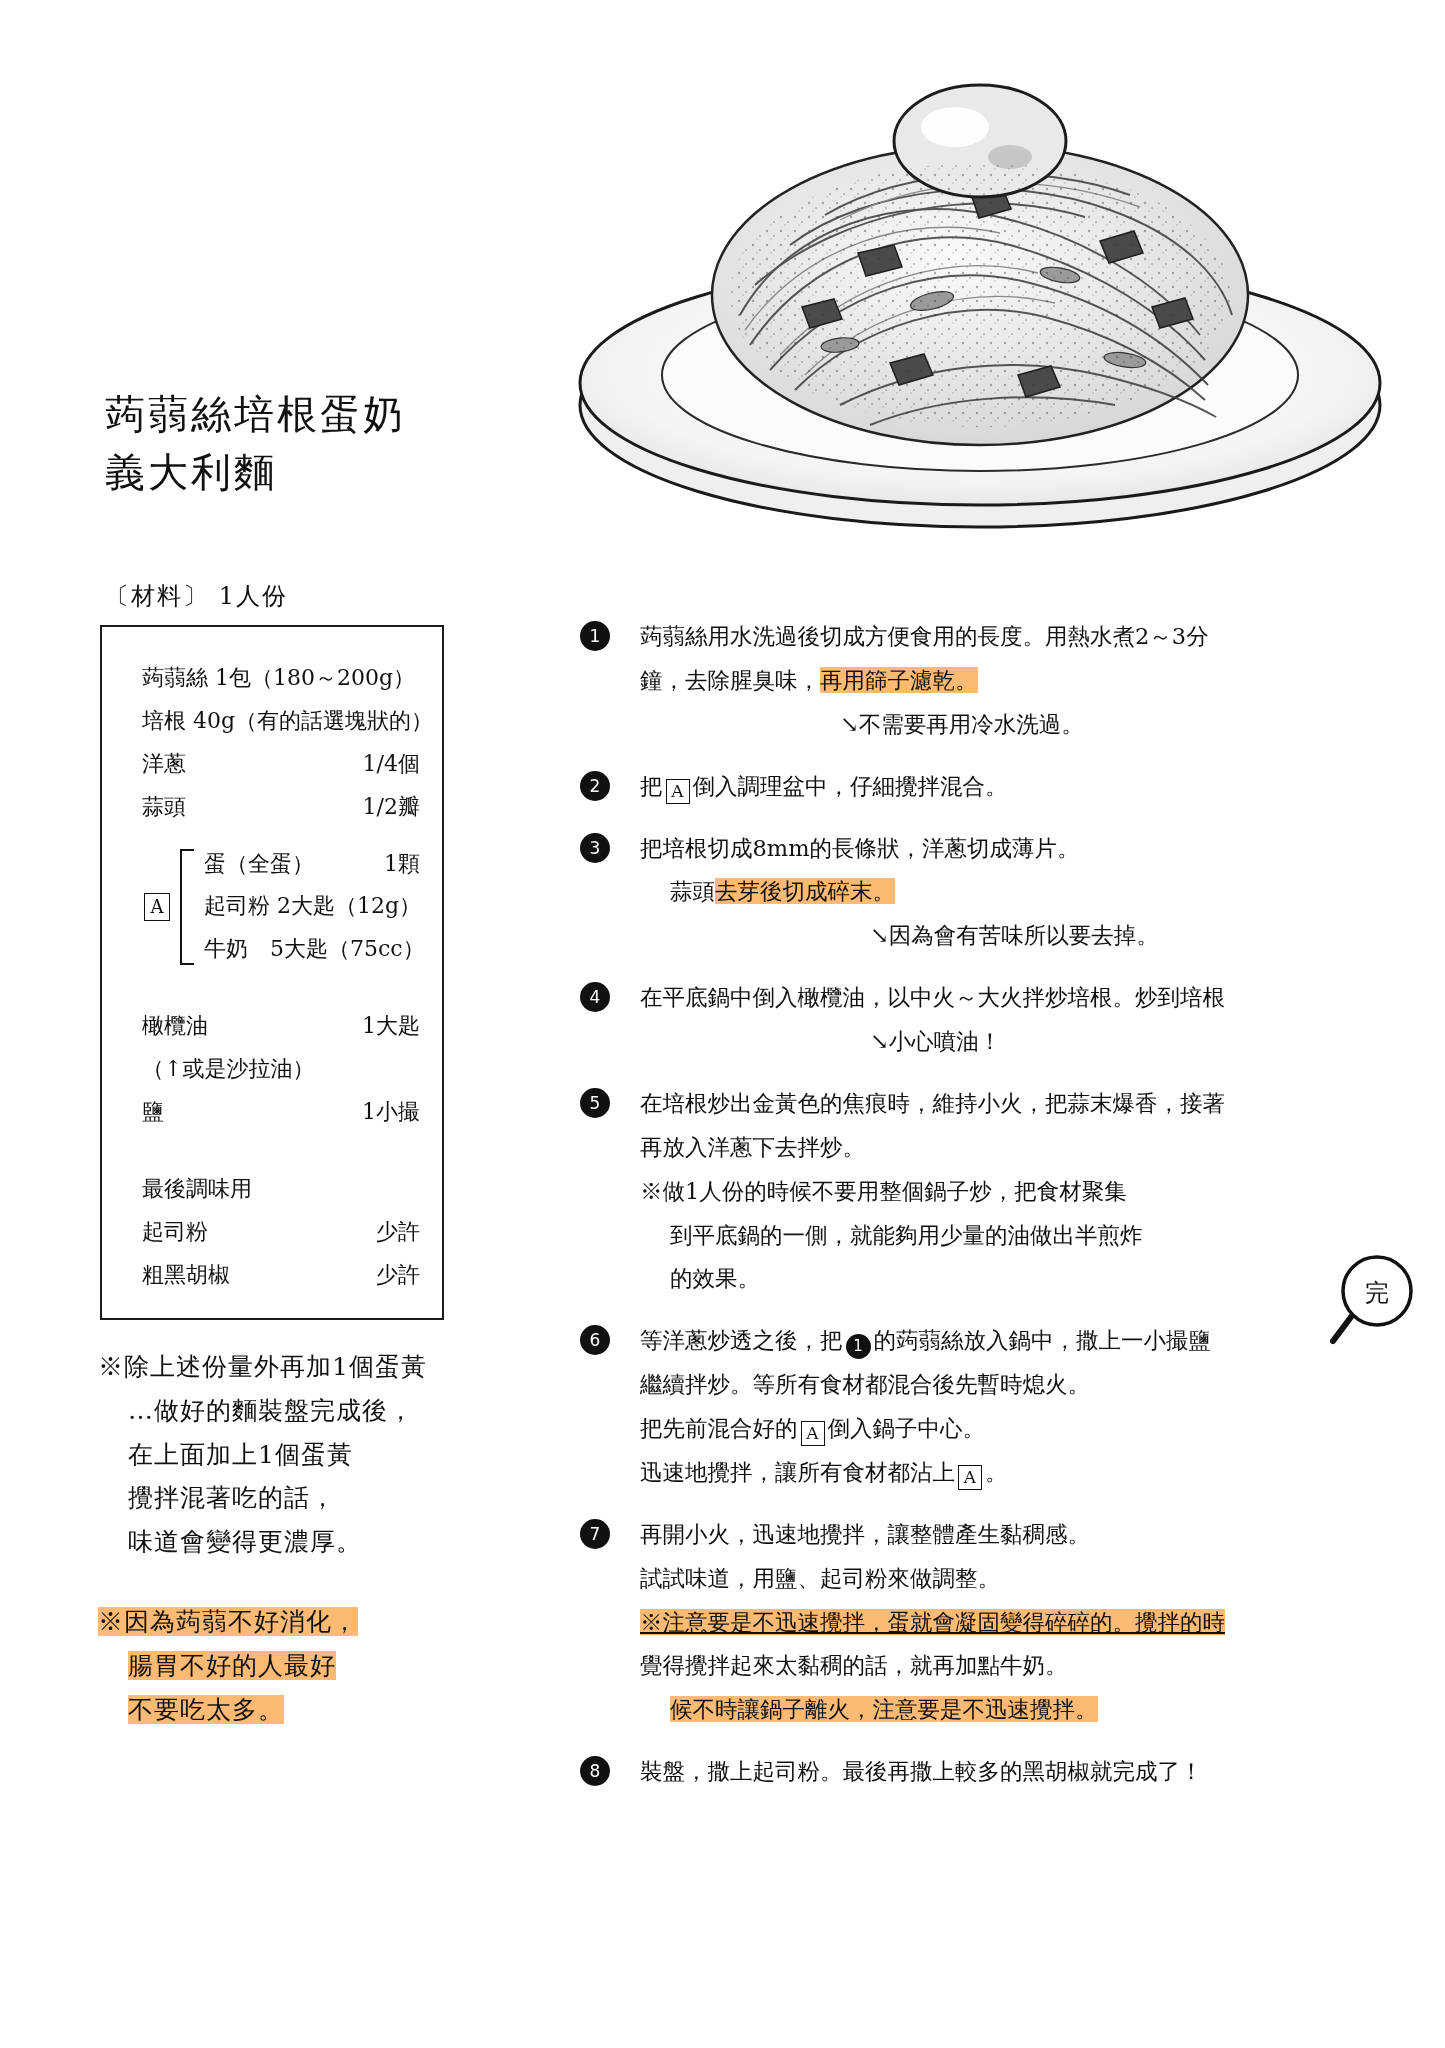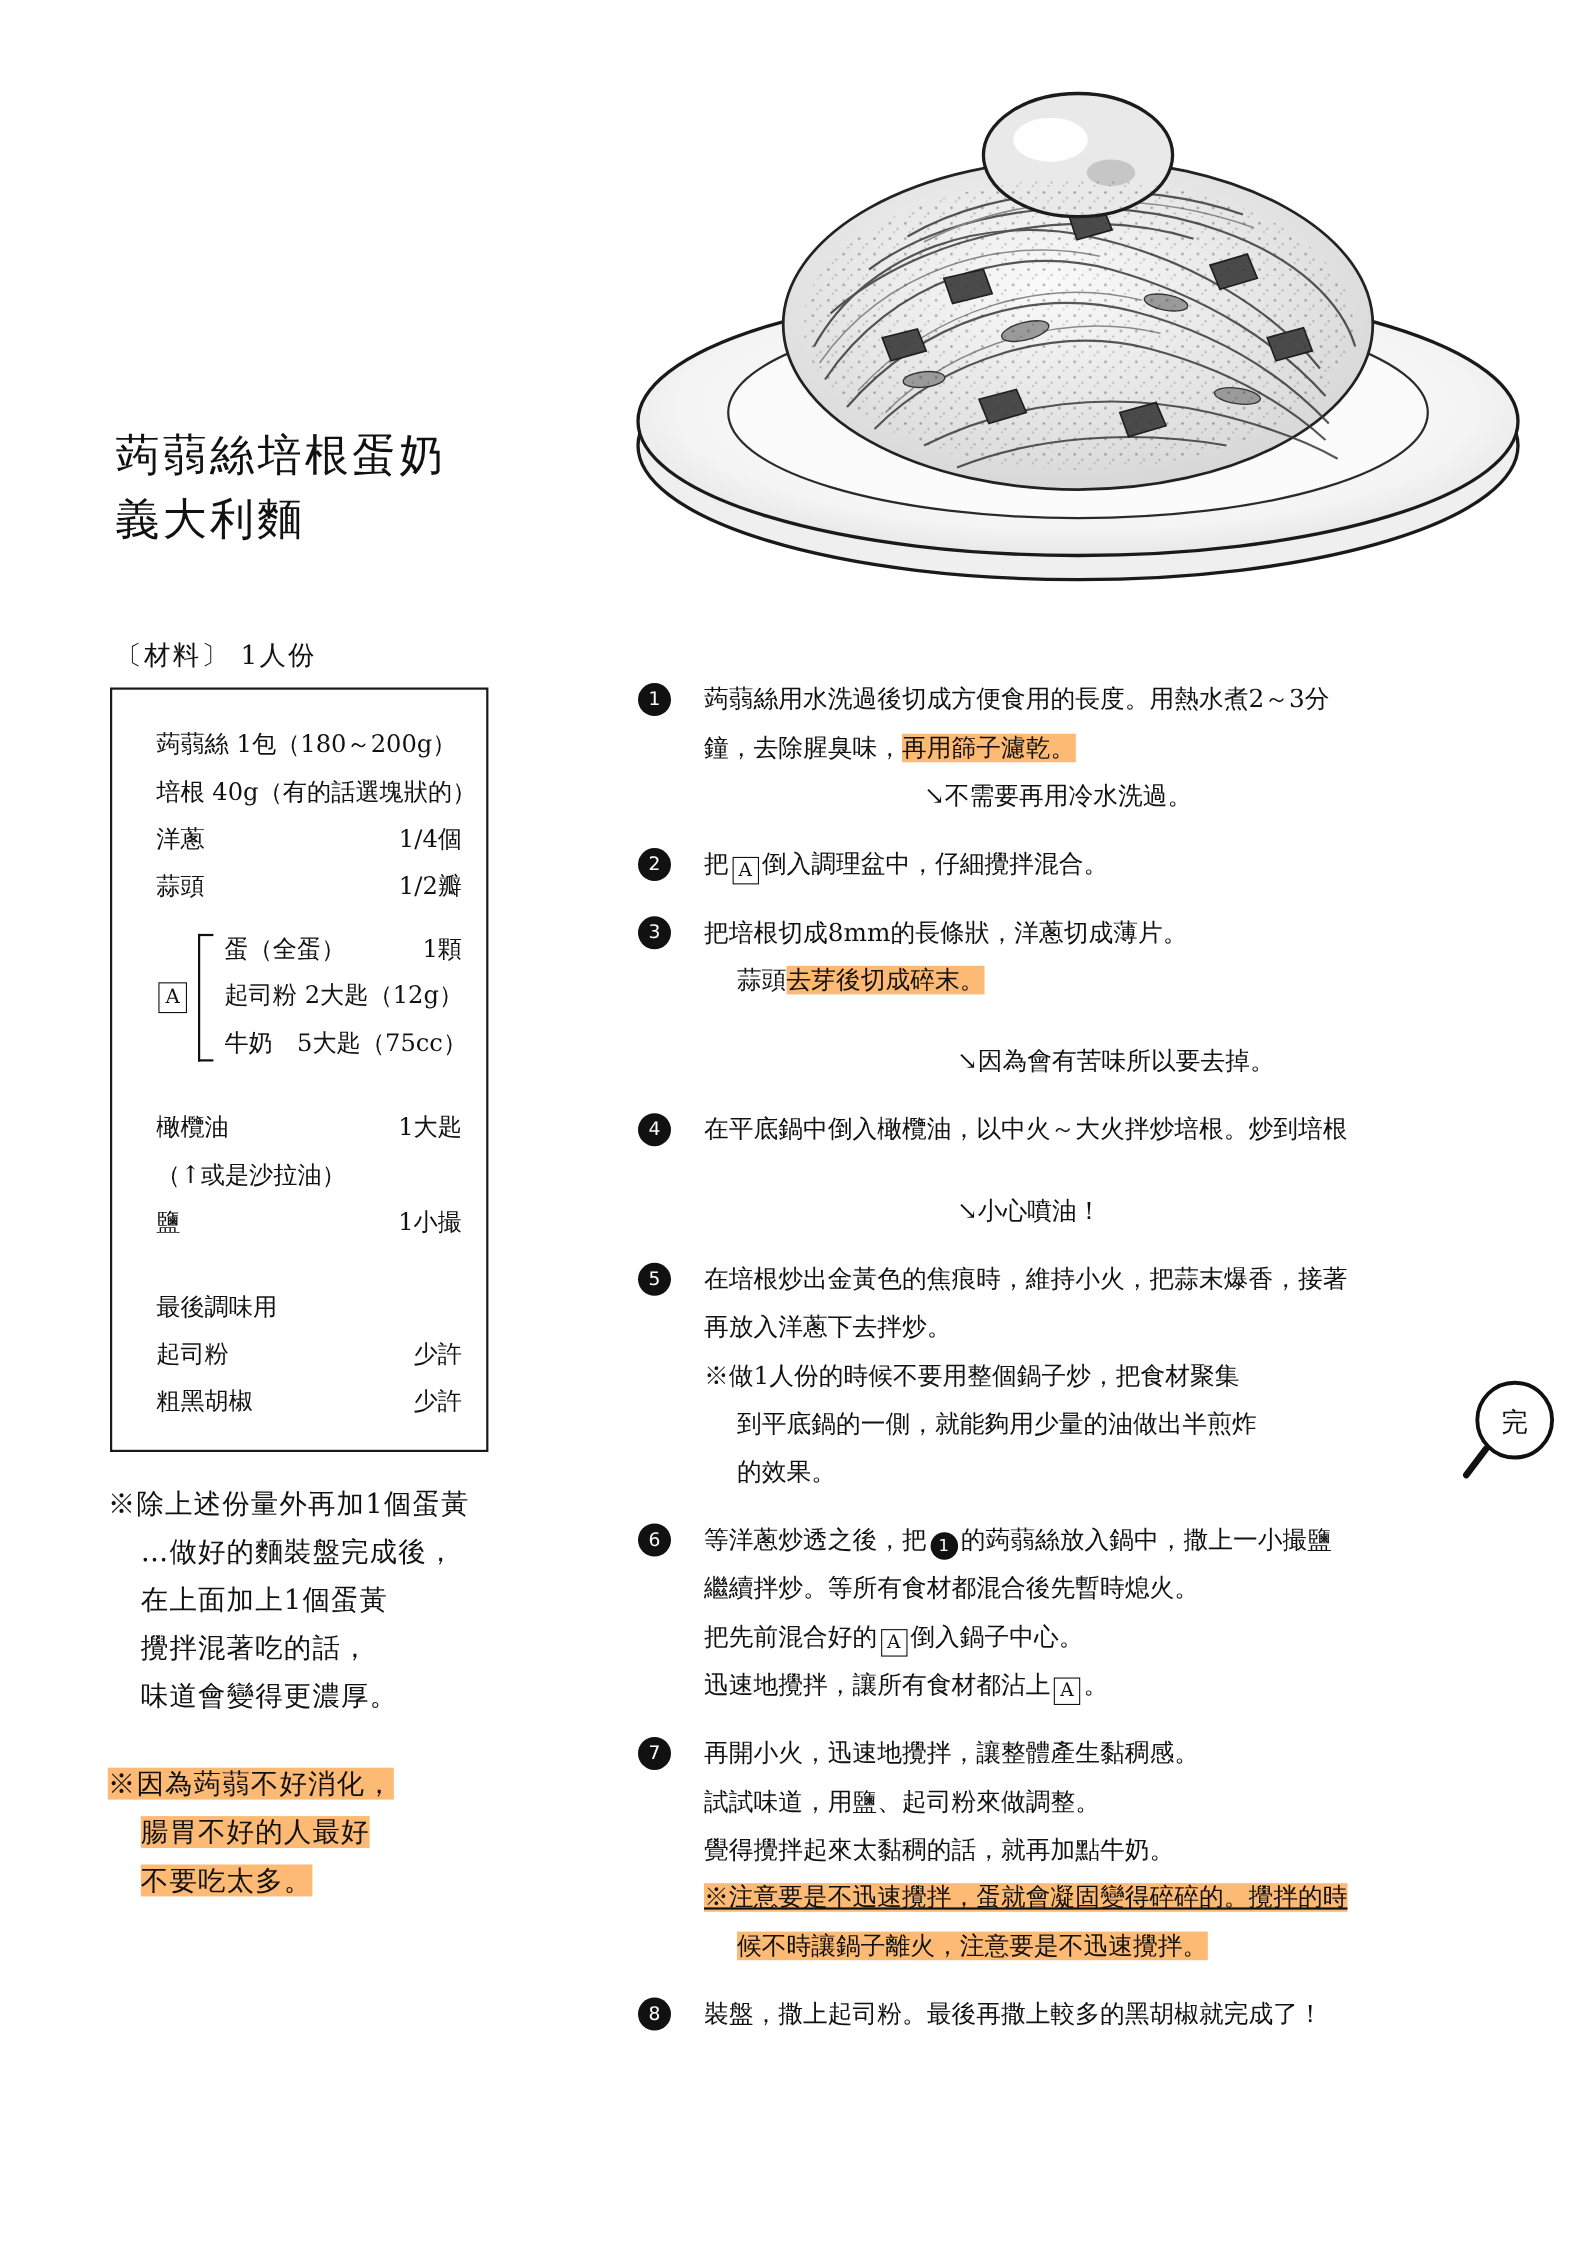--- a/index.html
+++ b/index.html
@@ -151,21 +151,20 @@
   }
   .line { white-space: nowrap; }
   .sub { padding-left: 30px; }
   .arrow-note {
     padding-left: 200px;
     white-space: nowrap;
   }
   .arrow-note2 {
     padding-left: 230px;
     white-space: nowrap;
-    margin-top: 30px;
   }
   .inlineA {
     display: inline-block;
     width: 24px;
     height: 25px;
     border: 1.5px solid #111;
     font-size: 17px;
     line-height: 23px;
     text-align: center;
     box-sizing: border-box;
@@ -411,22 +410,22 @@
       <div class="line"><span>等洋蔥炒透之後，把</span><span class="inline-circ">1</span><span>的蒟蒻絲放入鍋中，撒上一小撮鹽</span></div>
       <div class="line">繼續拌炒。等所有食材都混合後先暫時熄火。</div>
       <div class="line"><span>把先前混合好的</span><span class="inlineA">A</span><span>倒入鍋子中心。</span></div>
       <div class="line"><span>迅速地攪拌，讓所有食材都沾上</span><span class="inlineA">A</span><span>。</span></div>
     </div>
 
     <div class="step">
       <div class="bullet">7</div>
       <div class="line">再開小火，迅速地攪拌，讓整體產生黏稠感。</div>
       <div class="line">試試味道，用鹽、起司粉來做調整。</div>
+      <div class="line"><span class="hl underline-note">※注意要是不迅速攪拌，蛋就會凝固變得碎碎的。攪拌的時</span></div>
       <div class="line">覺得攪拌起來太黏稠的話，就再加點牛奶。</div>
-      <div class="line"><span class="hl underline-note">※注意要是不迅速攪拌，蛋就會凝固變得碎碎的。攪拌的時</span></div>
       <div class="line sub"><span class="hl">候不時讓鍋子離火，注意要是不迅速攪拌。</span></div>
     </div>
 
     <div class="step">
       <div class="bullet">8</div>
       <div class="line">裝盤，撒上起司粉。最後再撒上較多的黑胡椒就完成了！</div>
     </div>
 
   </div>
 

